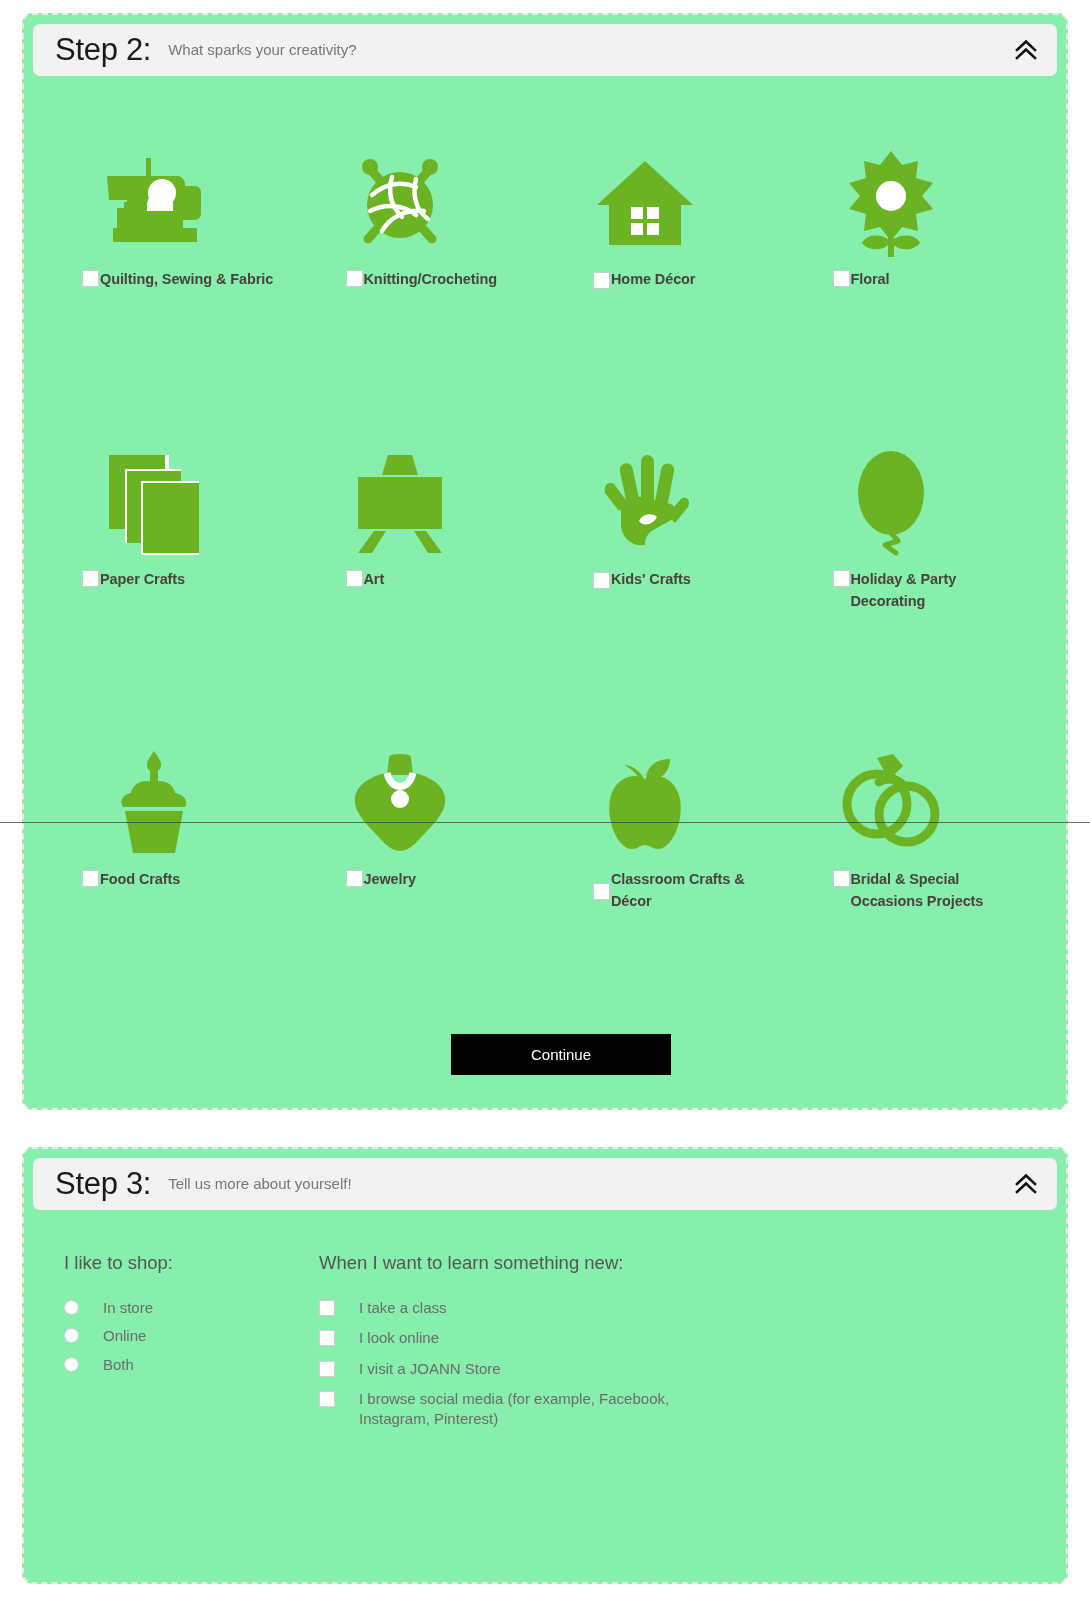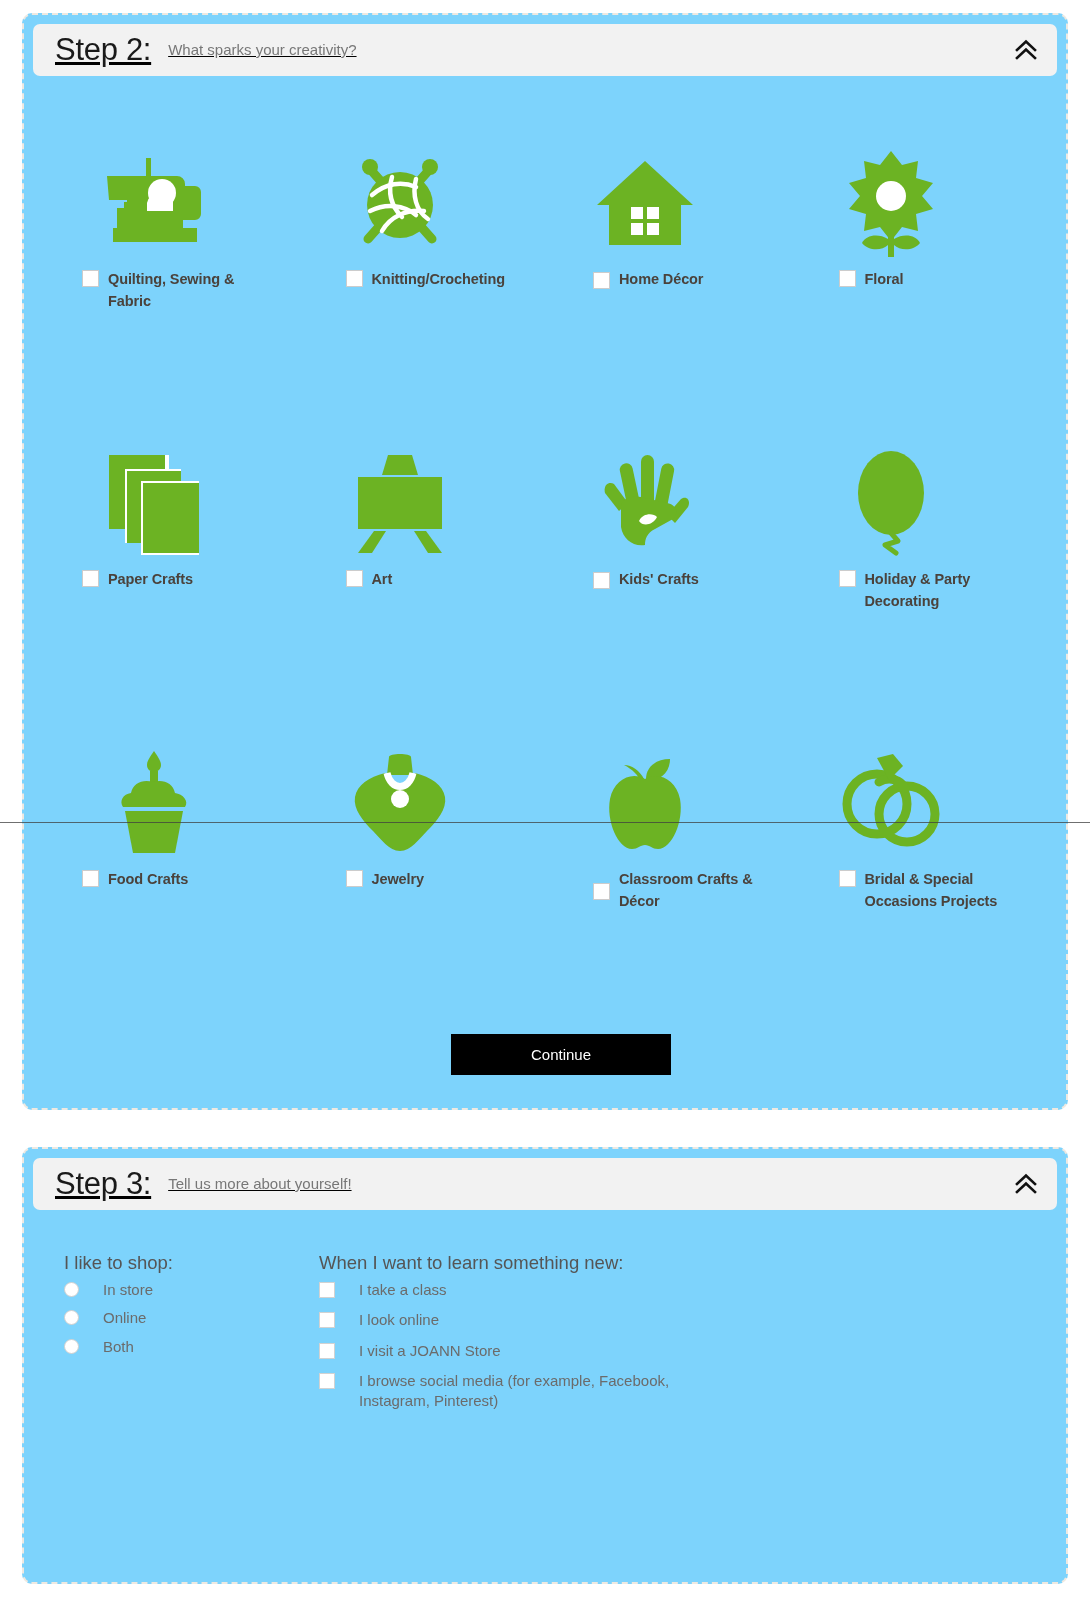--- a/index.html
+++ b/index.html
@@ -24,22 +24,21 @@
   }
 
   
   .step-panel {
     position: absolute;
     left: 22px;
     width: 1046px;
     box-sizing: border-box;
     border: 2px dashed #efe9e1;
     border-radius: 10px;
-    background: #7dd3fc;
-    text-decoration: underline;
+    background: #86efac;
   }
   #step2-panel { top: 13px; height: 1097px; }
   #step3-panel { top: 1147px; height: 437px; }
 
   .step-header {
     position: relative;
     height: 52px;
     background: #f2f2f2;
     border-radius: 7px;
     margin: 9px 9px 0 9px;
@@ -104,21 +103,21 @@
     justify-content: center;
   }
   .craft-icon svg { display: block; }
   .craft-label-row {
     position: absolute;
     top: 158px;
     left: 28px;
     width: 195px;
     display: flex;
     align-items: flex-start;
-    gap: 9px;
+    gap: 1px;
   }
   .cb {
     width: 17px;
     height: 17px;
     min-width: 17px;
     border: 1px solid #cccccc;
     background: #ffffff;
     margin-top: 1px;
     box-sizing: border-box;
     cursor: pointer;
@@ -128,21 +127,21 @@
     font-weight: bold;
     color: #4a423c;
     line-height: 1.5;
     letter-spacing: -0.1px;
   }
 
   
   .craft-cell:nth-child(4n+1) .craft-label-row { left: 28px; }
   .craft-cell:nth-child(4n+2) .craft-label-row { left: 46px; }
   .craft-cell:nth-child(4n+3) .craft-label-row { left: 48px; align-items: center; }
-  .craft-cell:nth-child(4n+4) .craft-label-row { left: 48px; }
+  .craft-cell:nth-child(4n+4) .craft-label-row { left: 42px; }
 
   
   .primary-btn {
     display: block;
     border: 0;
     background: #000000;
     color: #ffffff;
     font-family: "Liberation Sans", sans-serif;
     font-size: 15px;
     width: 220px;
@@ -164,21 +163,21 @@
   }
   .form-col { }
   #col-shop  { width: 255px; }
   #col-skill { width: 345px; }
   #col-learn { width: 380px; }
 
   .col-heading {
     font-size: 18.5px;
     color: #555555;
     font-weight: 400;
-    margin-bottom: 6px;
+    margin-bottom: 24px;
     white-space: nowrap;
   }
   .opt-row {
     display: flex;
     align-items: flex-start;
     gap: 24px;
     margin-bottom: 8px;
     cursor: pointer;
   }
   .radio {

